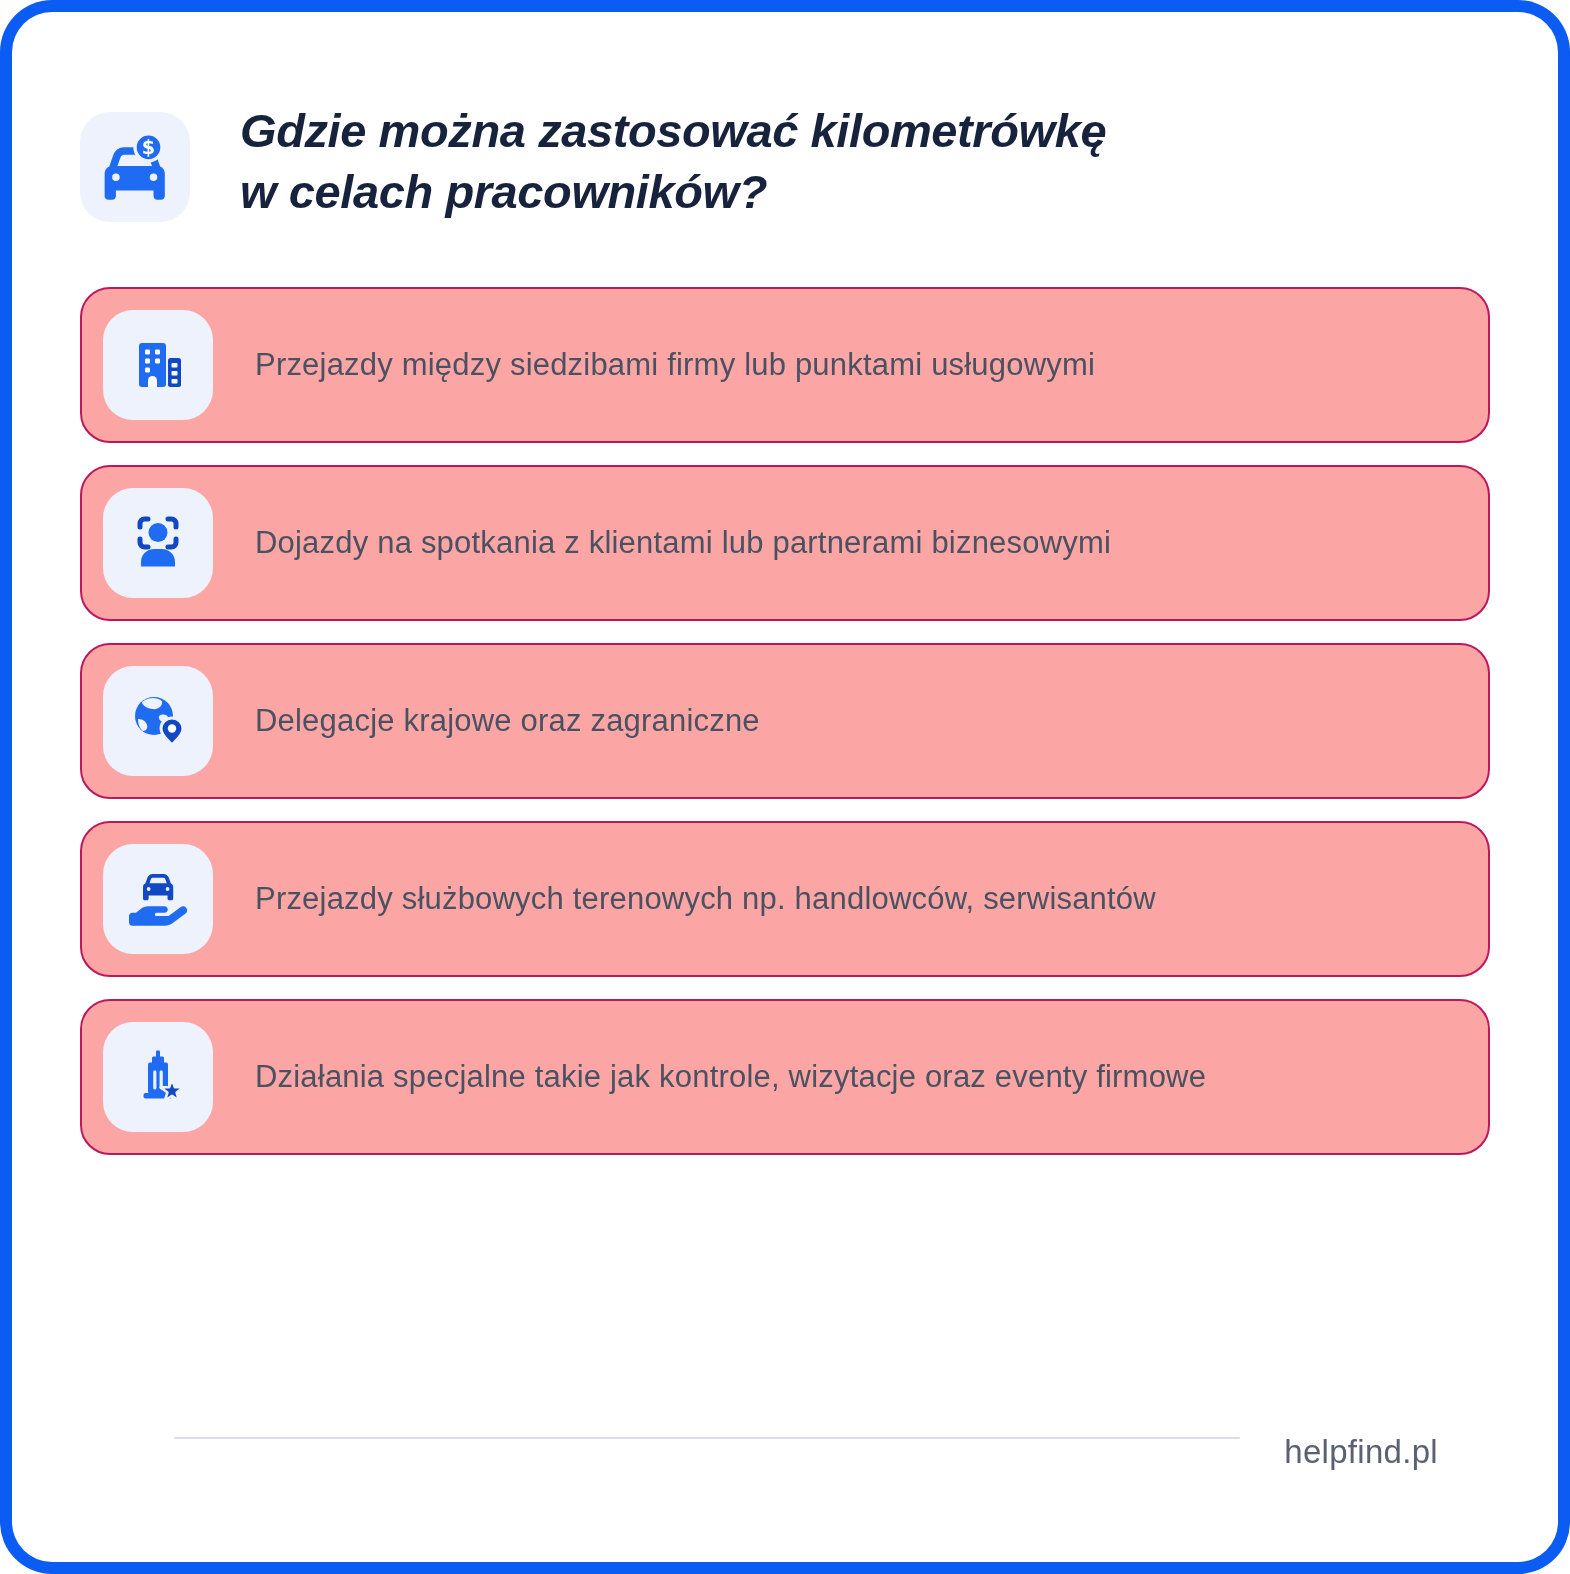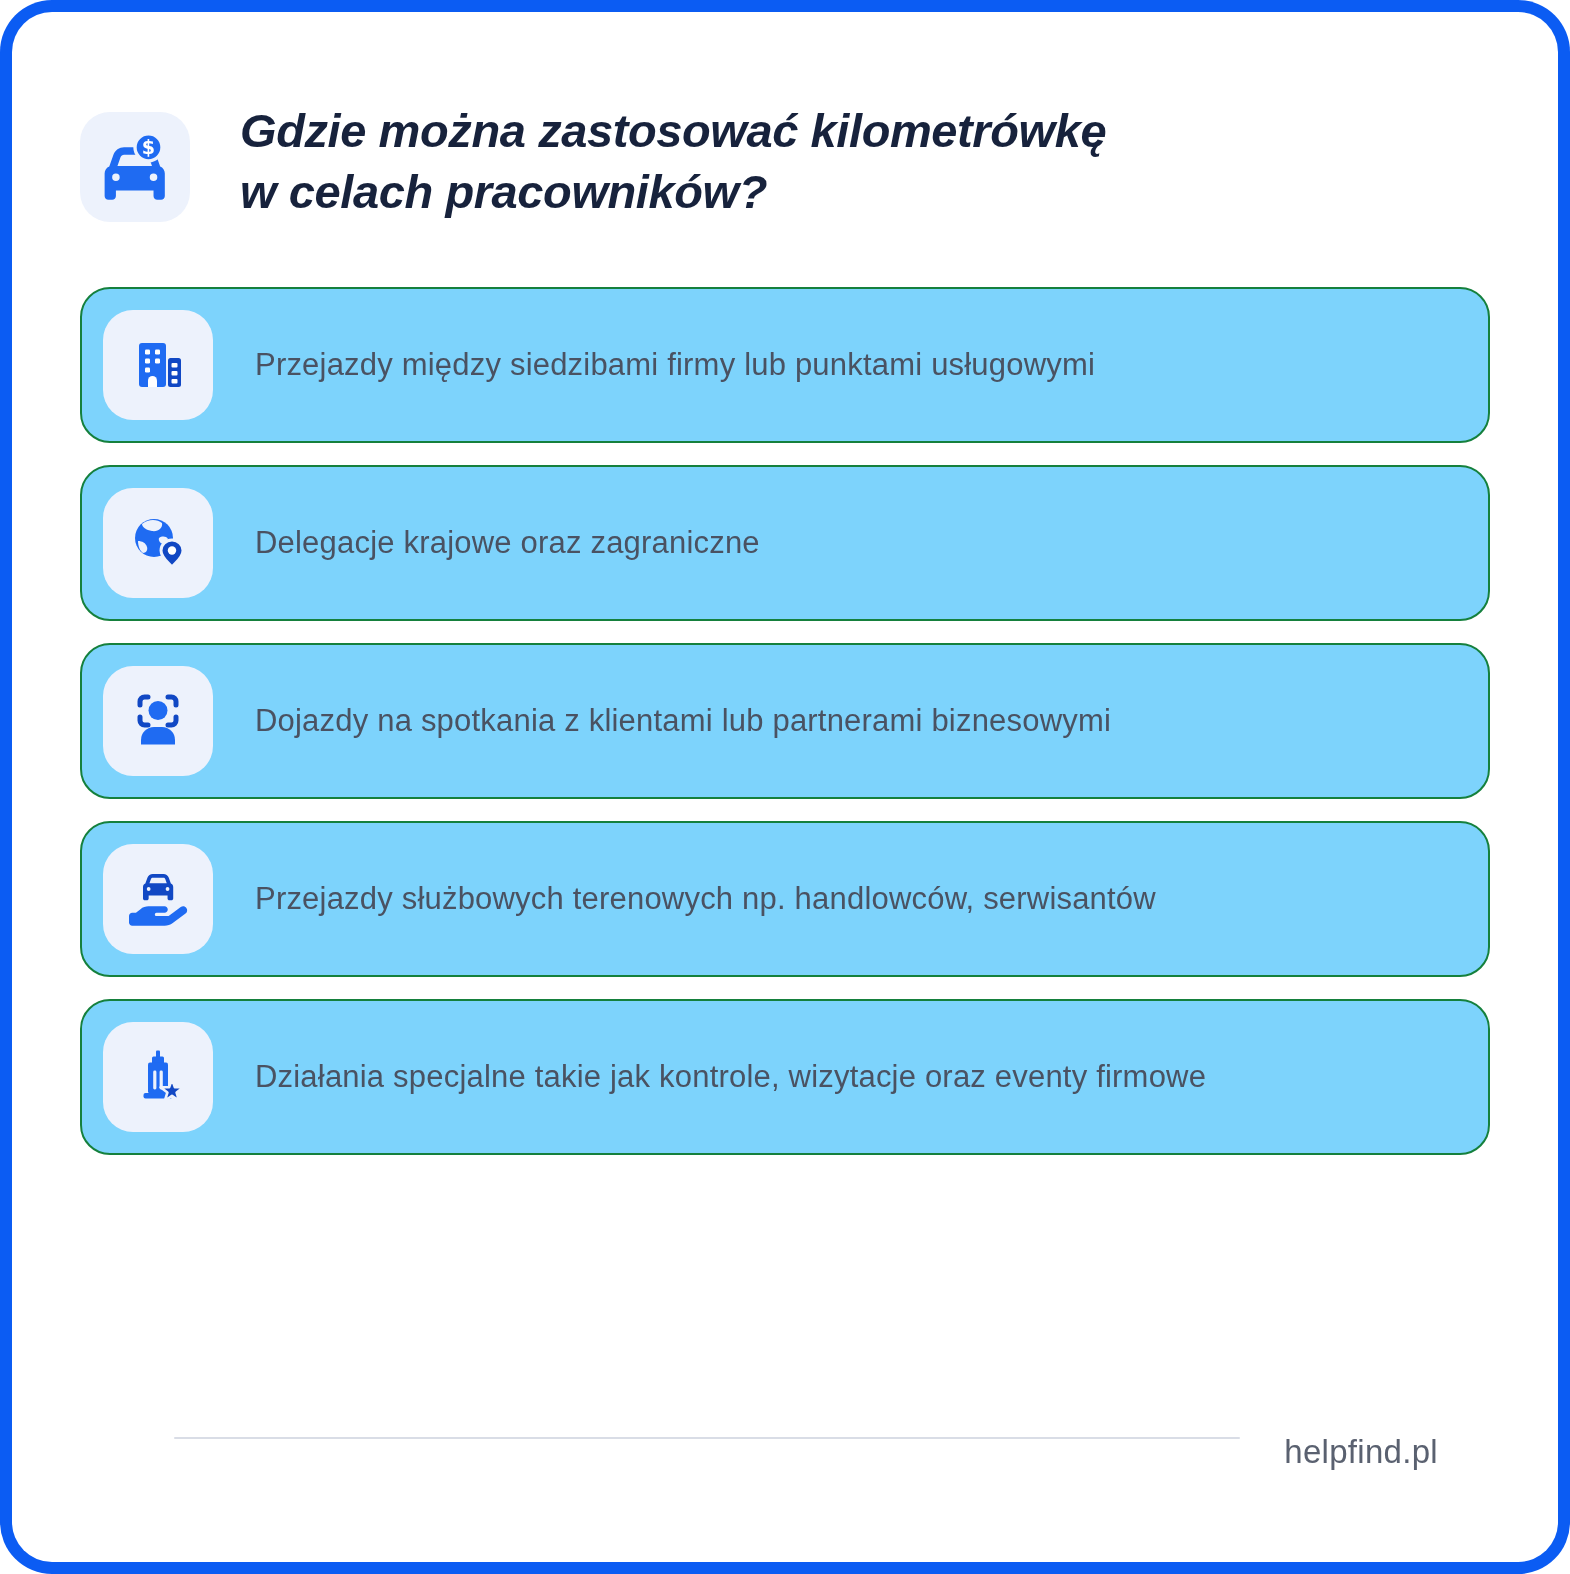--- a/index.html
+++ b/index.html
@@ -27,21 +27,21 @@
     font-size:47px;line-height:61px;font-weight:700;
     color:#17223c;letter-spacing:-0.4px;font-style:italic;
   }
   
   .list{
     position:absolute;left:68px;top:275px;width:1410px;
     display:flex;flex-direction:column;gap:22px;
   }
   .row{
     box-sizing:border-box;height:156px;width:100%;
-    border:2px solid #15803d;border-radius:30px;background:#7dd3fc;
+    border:2px solid #be185d;border-radius:30px;background:#fca5a5;
     display:flex;align-items:center;padding-left:21px;
   }
   .tile{
     width:110px;height:110px;flex:0 0 110px;
     background:#edf2fc;border-radius:30px;
     display:flex;align-items:center;justify-content:center;
   }
   .row-text{
     margin-left:42px;font-size:31px;color:#4a5262;letter-spacing:0.2px;
   }
@@ -98,45 +98,45 @@
             <rect x="45.5" y="38" width="6" height="4.5" rx="1" fill="#ffffff"></rect>
             <rect x="45.5" y="46" width="6" height="4.5" rx="1" fill="#ffffff"></rect>
           </svg>
         </div>
         <div class="row-text">Przejazdy między siedzibami firmy lub punktami usługowymi</div>
       </div>
 
       <div class="row">
         <div class="tile">
           <svg width="64" height="64" viewBox="0 0 64 64">
-            <circle cx="28" cy="27" r="19" fill="#1f6bf2"></circle>
-            <path d="M16 13 c6-5 15-5 20-1 c1 5-4 9-10 8 c-6-1-10-4-10-7 z" fill="#edf2fc"></path>
-            <path d="M12 30 c4 0 8 2 9 6 c1 3-1 6-4 6 c-3-2-5-7-5-12 z" fill="#edf2fc"></path>
-            <path d="M33 27 c3-2 7-2 9 1 l-4 5 c-3 0-6-3-5-6 z" fill="#edf2fc"></path>
-            <path d="M46 29 c6.2 0 11 4.7 11 10.4 c0 7.2-7.6 12.2-11 16.6 c-3.4-4.4-11-9.4-11-16.6 C35 33.7 39.8 29 46 29 Z" fill="#1148c4" stroke="#edf2fc" stroke-width="3"></path>
-            <circle cx="46" cy="39.5" r="4.2" fill="#ffffff"></circle>
-          </svg>
-        </div>
-        <div class="row-text">Delegacje krajowe oraz zagraniczne</div>
-      </div>
-
-      <div class="row">
-        <div class="tile">
-          <svg width="64" height="64" viewBox="0 0 64 64">
             <g stroke="#1148c4" stroke-width="5" stroke-linecap="round" fill="none">
               <path d="M14 16 v-3.5 a4.5 4.5 0 0 1 4.5-4.5 H22"></path>
               <path d="M42 8 h3.5 a4.5 4.5 0 0 1 4.5 4.5 V16"></path>
               <path d="M50 28 v3.5 a4.5 4.5 0 0 1 -4.5 4.5 H42"></path>
               <path d="M22 36 h-3.5 a4.5 4.5 0 0 1 -4.5-4.5 V28"></path>
             </g>
             <circle cx="32" cy="21.5" r="9.5" fill="#1f6bf2"></circle>
             <path d="M15 55.5 v-4.5 a13 13 0 0 1 13-13 h8 a13 13 0 0 1 13 13 v4.5 Z" fill="#1f6bf2"></path>
           </svg>
         </div>
         <div class="row-text">Dojazdy na spotkania z klientami lub partnerami biznesowymi</div>
+      </div>
+
+      <div class="row">
+        <div class="tile">
+          <svg width="64" height="64" viewBox="0 0 64 64">
+            <circle cx="28" cy="27" r="19" fill="#1f6bf2"></circle>
+            <path d="M16 13 c6-5 15-5 20-1 c1 5-4 9-10 8 c-6-1-10-4-10-7 z" fill="#edf2fc"></path>
+            <path d="M12 30 c4 0 8 2 9 6 c1 3-1 6-4 6 c-3-2-5-7-5-12 z" fill="#edf2fc"></path>
+            <path d="M33 27 c3-2 7-2 9 1 l-4 5 c-3 0-6-3-5-6 z" fill="#edf2fc"></path>
+            <path d="M46 29 c6.2 0 11 4.7 11 10.4 c0 7.2-7.6 12.2-11 16.6 c-3.4-4.4-11-9.4-11-16.6 C35 33.7 39.8 29 46 29 Z" fill="#1148c4" stroke="#edf2fc" stroke-width="3"></path>
+            <circle cx="46" cy="39.5" r="4.2" fill="#ffffff"></circle>
+          </svg>
+        </div>
+        <div class="row-text">Delegacje krajowe oraz zagraniczne</div>
       </div>
 
 
       <div class="row">
         <div class="tile">
           <svg width="64" height="64" viewBox="0 0 64 64">
             <path fill="#1148c4" transform="translate(17,5) scale(0.059)" d="M135.2 117.4L109.1 192H402.9l-26.1-74.6C372.3 104.6 360.2 96 346.6 96H165.4c-13.6 0-25.7 8.6-30.2 21.4zM39.6 196.8L74.8 96.3C88.3 57.8 124.6 32 165.4 32H346.6c40.8 0 77.1 25.8 90.6 64.3l35.2 100.5c23.2 9.6 39.6 32.5 39.6 59.2V400v48c0 17.7-14.3 32-32 32H448c-17.7 0-32-14.3-32-32V400H96v48c0 17.7-14.3 32-32 32H32c-17.7 0-32-14.3-32-32V400 256c0-26.7 16.4-49.6 39.6-59.2zM128 288a32 32 0 1 0 -64 0 32 32 0 1 0 64 0zm288 32a32 32 0 1 0 0-64 32 32 0 1 0 0 64z"></path>
             <path fill="#1f6bf2" transform="translate(3,7) scale(0.101)" d="M559.7 392.2c17.8-13.1 21.6-38.1 8.5-55.9s-38.1-21.6-55.9-8.5L392.6 416H272c-8.8 0-16-7.2-16-16s7.2-16 16-16h16 64c17.7 0 32-14.3 32-32s-14.3-32-32-32H288 272 193.7c-29.1 0-57.3 9.9-80 28L68.8 384H32c-17.7 0-32 14.3-32 32v64c0 17.7 14.3 32 32 32H192 352.5c29 0 57.3-9.3 80.7-26.5l126.6-93.3z"></path>
           </svg>
         </div>

